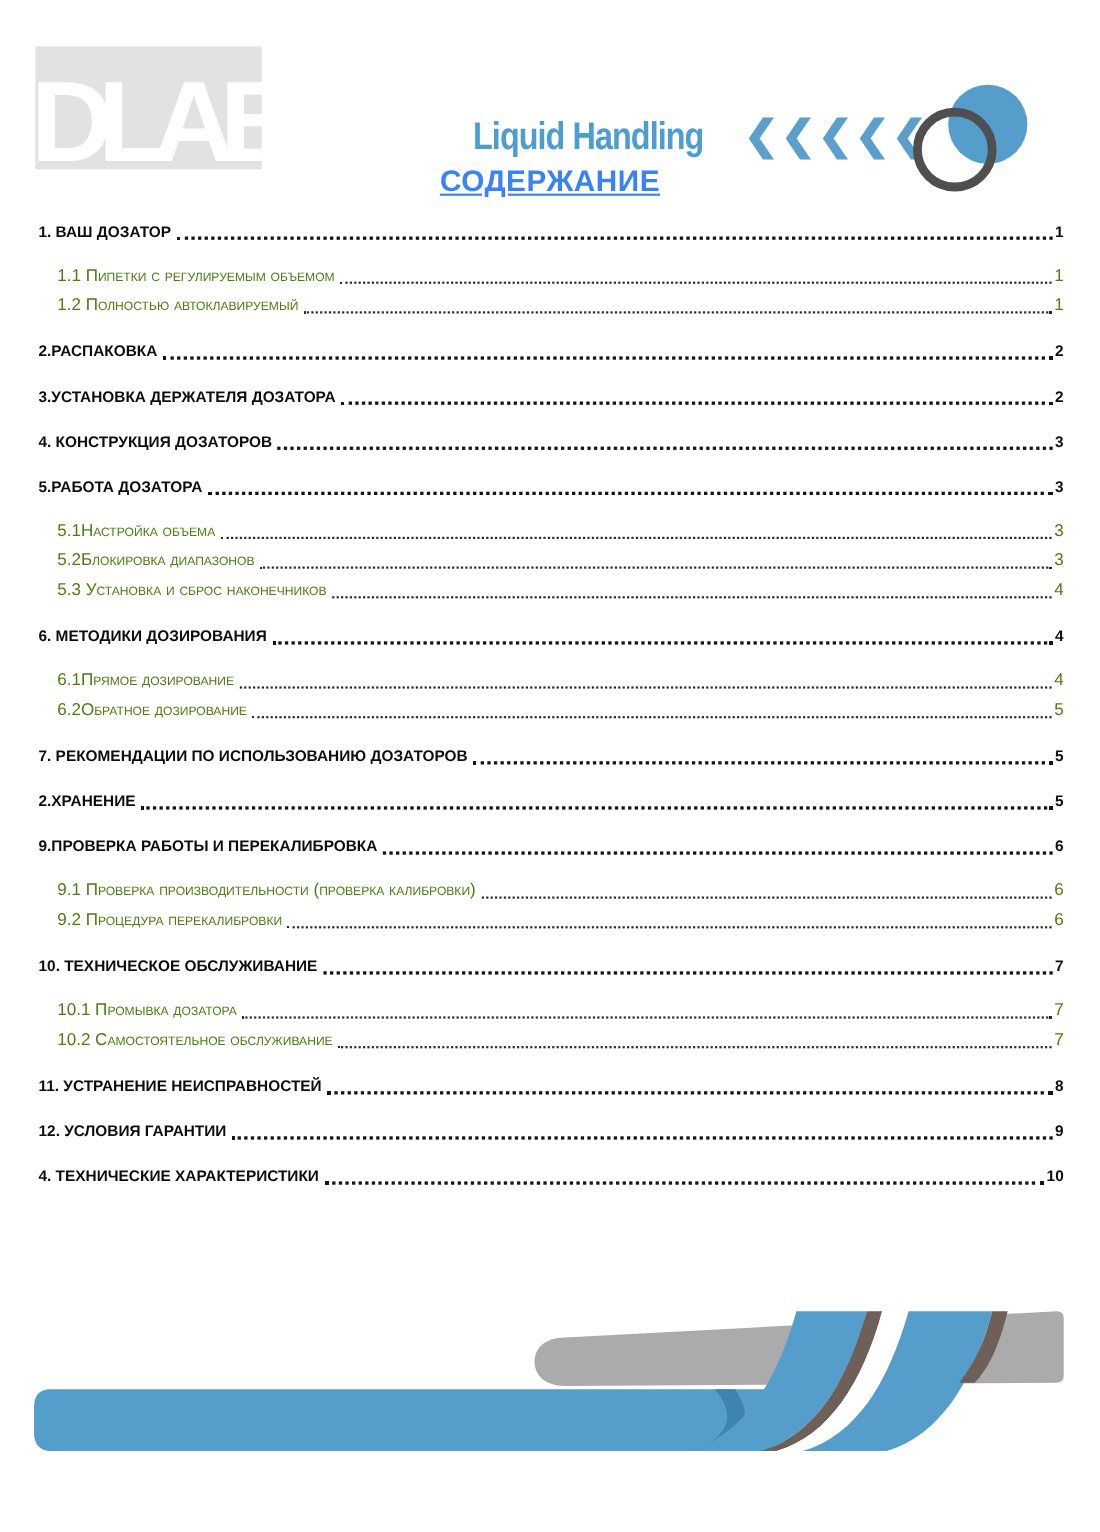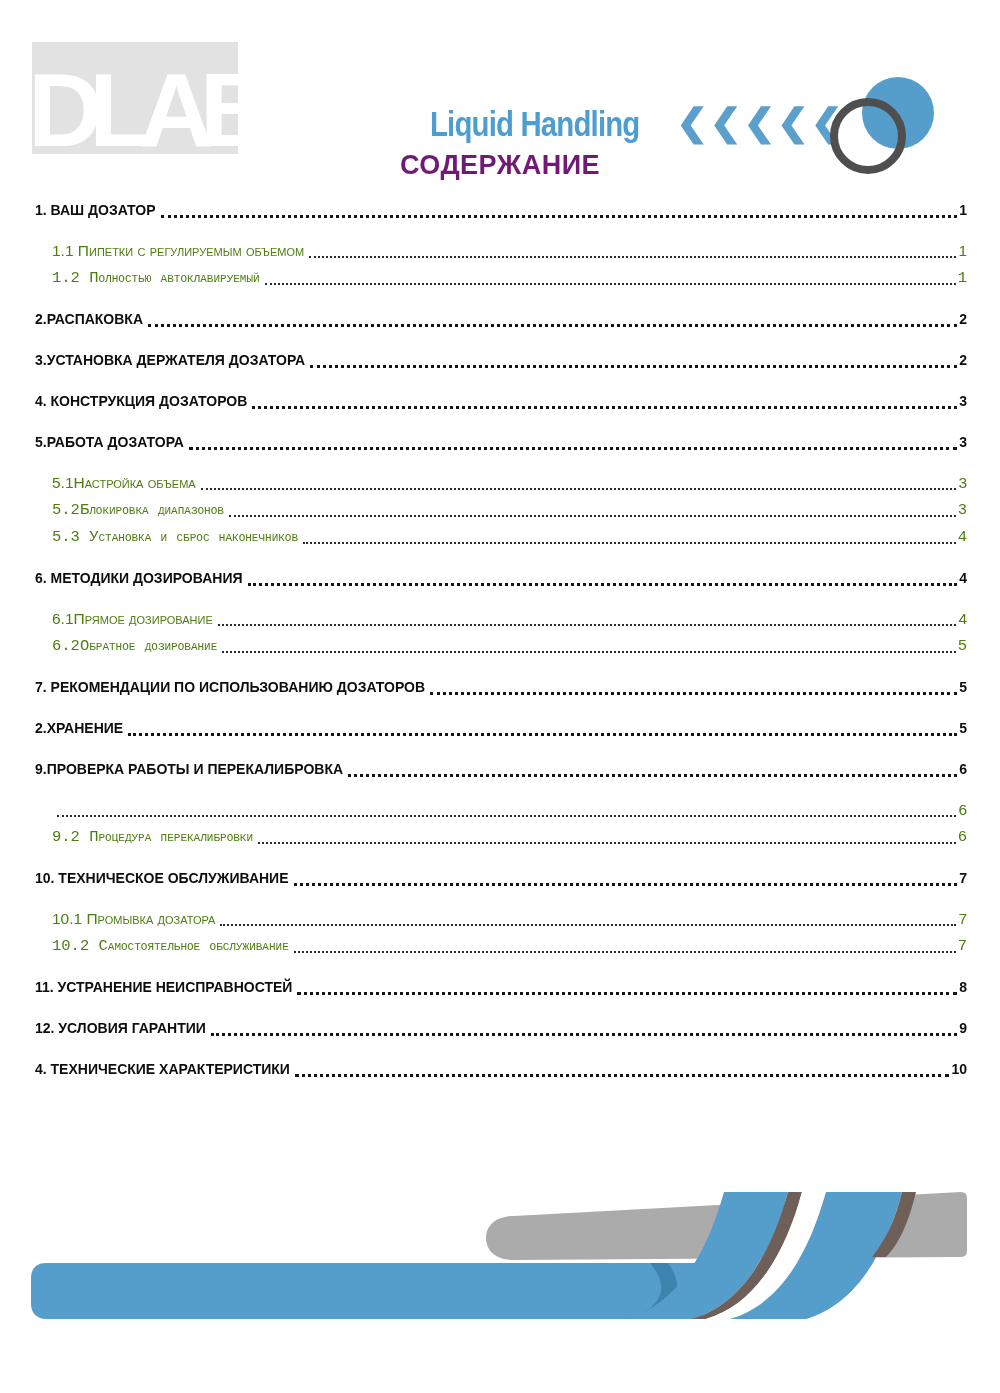--- a/index.html
+++ b/index.html
@@ -18,30 +18,30 @@
     letter-spacing:-1px;white-space:nowrap;
   }
   .chevrons{
     position:absolute;left:676px;top:101px;
     font-size:37px;font-weight:bold;color:#5B9FCC;letter-spacing:1px;
     transform:scaleX(1.05);transform-origin:left top;white-space:nowrap;
   }
   .brand-circles{position:absolute;left:824px;top:70px;width:118px;height:110px;}
   .doc-title{
     position:absolute;left:0;top:150px;width:1000px;text-align:center;
-    font-size:27px;font-weight:bold;color:#701a75;letter-spacing:.5px;
+    font-size:27px;font-weight:bold;color:#3b82f6;letter-spacing:.5px;text-decoration:underline;
   }
 
   
   .toc{position:absolute;left:35px;top:200px;width:932px;}
   .toc-row{display:flex;align-items:flex-end;line-height:20px;}
   .toc-row.main{margin-top:21px;font-size:14px;font-weight:bold;color:#0d0d0d;}
   .toc-row.sub{margin-top:21px;font-size:15.5px;font-weight:normal;color:#4d7c0f;
                padding-left:17px;font-variant:small-caps;}
-  .toc-row.sub + .toc-row.sub{margin-top:7px;font-family:Liberation Mono, monospace;}
+  .toc-row.sub + .toc-row.sub{margin-top:7px;}
   .toc-row:first-child{margin-top:0;}
   .toc-label{white-space:nowrap;flex:0 0 auto;}
   .toc-dots{flex:1 1 auto;margin:0 2px 3px 5px;border-bottom:2px dotted #2b2b2b;min-width:20px;}
   .toc-row.main .toc-dots{border-bottom:3px dotted #151515;margin-bottom:2px;}
   .toc-page{flex:0 0 auto;font-variant:normal;}
 
   
   .footer-swoosh{position:absolute;left:0;top:1153px;width:1000px;height:240px;}
 </style>
 </head>
@@ -139,20 +139,21 @@
       <span class="toc-label">2.ХРАНЕНИЕ</span>
       <span class="toc-dots"></span>
       <span class="toc-page">5</span>
     </div>
       <div class="toc-row main">
       <span class="toc-label">9.ПРОВЕРКА РАБОТЫ И ПЕРЕКАЛИБРОВКА</span>
       <span class="toc-dots"></span>
       <span class="toc-page">6</span>
     </div>
       <div class="toc-row sub">
+      <span class="toc-label">9.1 Проверка производительности (проверка калибровки)</span>
       <span class="toc-dots"></span>
       <span class="toc-page">6</span>
     </div>
       <div class="toc-row sub">
       <span class="toc-label">9.2 Процедура перекалибровки</span>
       <span class="toc-dots"></span>
       <span class="toc-page">6</span>
     </div>
       <div class="toc-row main">
       <span class="toc-label">10. ТЕХНИЧЕСКОЕ ОБСЛУЖИВАНИЕ</span>

